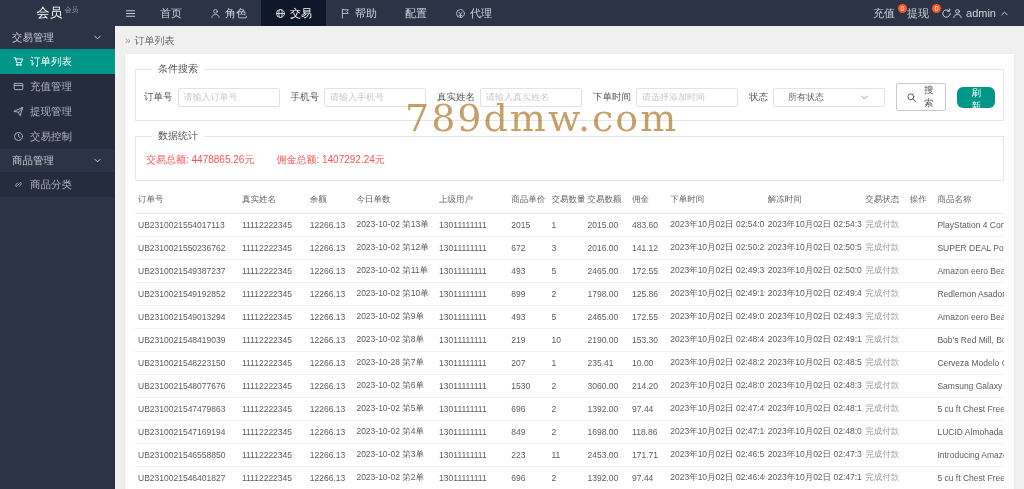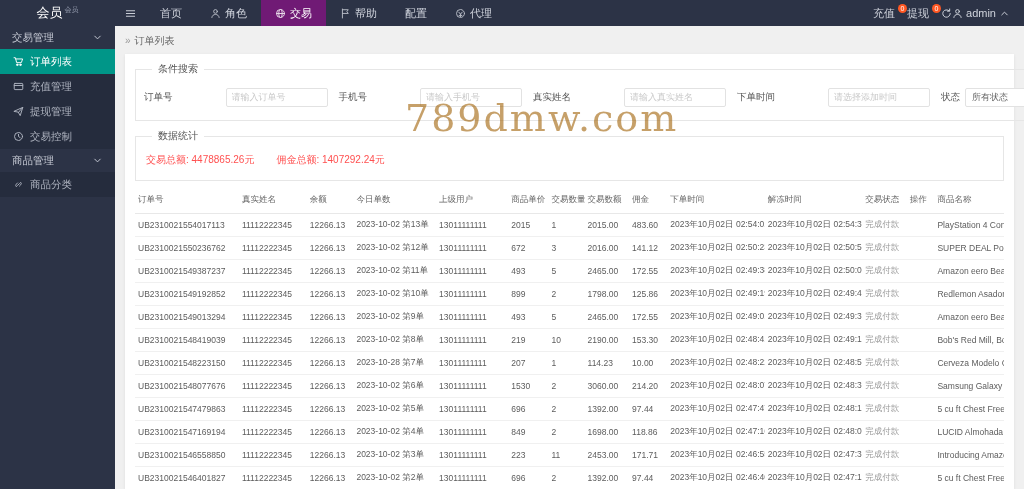--- a/index.html
+++ b/index.html
@@ -6,21 +6,21 @@
   html,body { width:1024px; height:489px; overflow:hidden; }
   body { font-family:"Liberation Sans",sans-serif; background:#f0f0f0; position:relative; }
 
   
   .topbar { position:absolute; top:0; left:0; width:1024px; height:26px; background:#2c3346; display:flex; align-items:center; z-index:9; }
   .logo { width:115px; flex:0 0 115px; color:#fff; font-size:13px; text-align:center; cursor:pointer; }
   .logo sup { font-size:7px; color:#9aa1b3; margin-left:2px; }
   .hamburger { color:#cfd3dc; padding:0 10px; display:flex; align-items:center; cursor:pointer; height:100%; }
   .topmenu { display:flex; height:100%; }
   .tm-item { display:flex; align-items:center; gap:4px; padding:0 14px; font-size:11px; color:#cfd3dc; height:100%; cursor:pointer; }
-  .tm-item.active { background:#701a75; color:#fff; }
+  .tm-item.active { background:#0f172a; color:#fff; }
   .tm-item svg { opacity:.85; }
   .topbar-right { margin-left:auto; display:flex; align-items:center; padding-right:14px; font-size:11px; color:#cfd3dc; }
   .tr-link { position:relative; cursor:pointer; display:flex; align-items:center; gap:3px; }
   .badge { position:relative; top:-5px; background:#ff5722; color:#fff; font-size:7px; line-height:9px; height:9px; min-width:9px; padding:0 2px; border-radius:6px; text-align:center; }
   .icon { display:inline-flex; align-items:center; }
 
   
   .sidebar { position:absolute; top:26px; left:0; width:115px; height:463px; background:#2c3346; z-index:8; }
   .side-title { height:23px; display:flex; align-items:center; justify-content:space-between; padding:0 12px; font-size:10.5px; color:#c6cad4; cursor:pointer; }
   .side-items { background:#252c3d; }
@@ -31,23 +31,23 @@
   
   .main { position:absolute; left:115px; top:26px; width:909px; height:463px; }
   .breadcrumb { padding:8px 0 0 10px; font-size:10px; color:#999; }
   .breadcrumb b { font-weight:normal; color:#666; margin-left:4px; }
   .card { position:absolute; left:10px; right:10px; top:28px; bottom:0; background:#fff; box-shadow:0 1px 3px rgba(0,0,0,.08); padding:8px 10px 0; }
 
   fieldset { border:1px solid #e6e6e6; padding:7px 8px 9px; }
   legend { font-size:10px; color:#555; padding:0 6px; margin-left:8px; }
   .filters { display:flex; align-items:center; gap:11px; }
   .fitem { display:flex; align-items:center; gap:5px; font-size:9.5px; color:#555; white-space:nowrap; }
-  .fitem input { height:19px; width:102px; border:1px solid #e2e2e2; border-radius:2px; padding:0 5px; font-size:9px; color:#666; outline:none;margin-left:48px; }
+  .fitem input { height:19px; width:102px; border:1px solid #e2e2e2; border-radius:2px; padding:0 5px; font-size:9px; color:#666; outline:none; }
   .fitem input::placeholder { color:#c9c9c9; }
-  .fake-select { width:112px; height:19px; border:1px solid #e2e2e2; border-radius:2px; display:flex; align-items:center; justify-content:space-between; padding:0 6px; font-size:9px; color:#666; cursor:pointer; background:#fff; }
+  .fake-select { width:112px; height:19px; border:1px solid #e2e2e2; border-radius:2px; display:flex; align-items:center; justify-content:space-between; padding:0 14px; font-size:9px; color:#666; cursor:pointer; background:#fff; }
   .fake-select .arr { color:#999; }
   .btn-search { display:flex; align-items:center; gap:4px; height:28px; padding:0 9px; background:#fff; border:1px solid #c9c9c9; border-radius:2px; font-size:9.5px; color:#555; cursor:pointer; }
   .btn-refresh { height:21px; padding:0 11px; background:#009688; color:#fff; border:none; border-radius:6px; font-size:9.5px; cursor:pointer; }
 
   .stats-fs { margin-top:8px; }
   .stats-line { font-size:10px; color:#ff5050; padding:3px 2px 4px; display:flex; gap:22px; }
 
   .table-wrap { margin-top:6px; overflow:hidden; position:relative; }
   table { border-collapse:collapse; table-layout:fixed; width:1054px; font-size:8.5px; color:#5c5c5c; }
   th { font-weight:normal; color:#666; text-align:left; padding:7px 3px; border-bottom:1px solid #e8e8e8; white-space:nowrap; overflow:hidden; font-size:8.5px; }
@@ -404,21 +404,21 @@
               <td class="">Bob's Red Mill, Bob's Red Mill, Hojuelas de avena t</td>
             </tr>
             <tr>
               <td class="">UB2310021548223150</td>
               <td class="">11112222345</td>
               <td class="">12266.13</td>
               <td class="">2023-10-28 第7单</td>
               <td class="">13011111111</td>
               <td class="">207</td>
               <td class="">1</td>
-              <td class="">114.23</td>
+              <td class="">235.41</td>
               <td class="">10.00</td>
               <td class="">2023年10月02日 02:48:22</td>
               <td class="">2023年10月02日 02:48:52</td>
               <td class="status">完成付款</td>
               <td class=""></td>
               <td class="">Cerveza Modelo Combo Premium Pack, 12 Botella</td>
             </tr>
             <tr>
               <td class="">UB2310021548077676</td>
               <td class="">11112222345</td>

